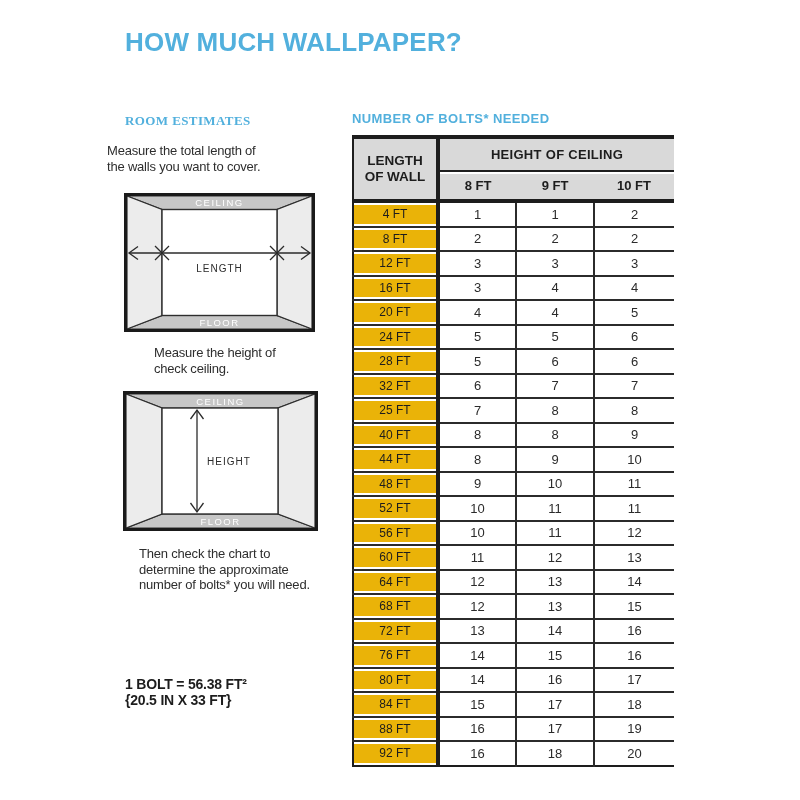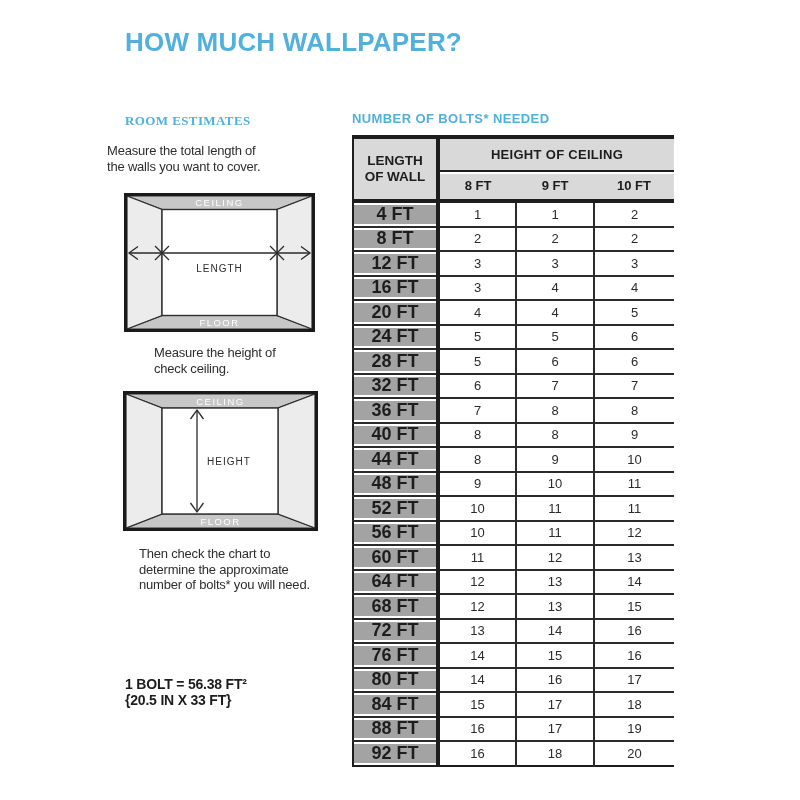--- a/index.html
+++ b/index.html
@@ -66,22 +66,22 @@
     height: 31px;
     border-bottom: 2px solid #1d1d1d;
     letter-spacing: 0.3px;
   }
   #bolts-table tr.sub th {
     height: 27px;
     border-bottom: 4px solid #1d1d1d;
     box-shadow: inset 0 2px 0 #ffffff;
   }
   #bolts-table tbody th {
-    background: #a3a3a3; color: #1d1d1d;
-    font-size: 18px; font-weight: 700;
+    background: #eab308; color: #1d1d1d;
+    font-size: 12px; font-weight: 400;
     border-right: 4px solid #1d1d1d;
     box-shadow: inset 0 2px 0 #ffffff, inset 0 -2px 0 #ffffff;
   }
   #bolts-table tbody td {
     font-size: 13px; color: #2b2b2b; text-align: center;
     height: 22.5px; font-weight: 400;
   }
   #bolts-table tbody tr:not(:first-child) th,
   #bolts-table tbody tr:not(:first-child) td { border-top: 2px solid #2b2b2b; }
   #bolts-table tbody td + td { border-left: 2px solid #2b2b2b; }
@@ -221,21 +221,21 @@
           <td>6</td>
           <td>6</td>
         </tr>
         <tr>
           <th>32 FT</th>
           <td>6</td>
           <td>7</td>
           <td>7</td>
         </tr>
         <tr>
-          <th>36 FT</th>
+          <th>25 FT</th>
           <td>7</td>
           <td>8</td>
           <td>8</td>
         </tr>
         <tr>
           <th>40 FT</th>
           <td>8</td>
           <td>8</td>
           <td>9</td>
         </tr>

